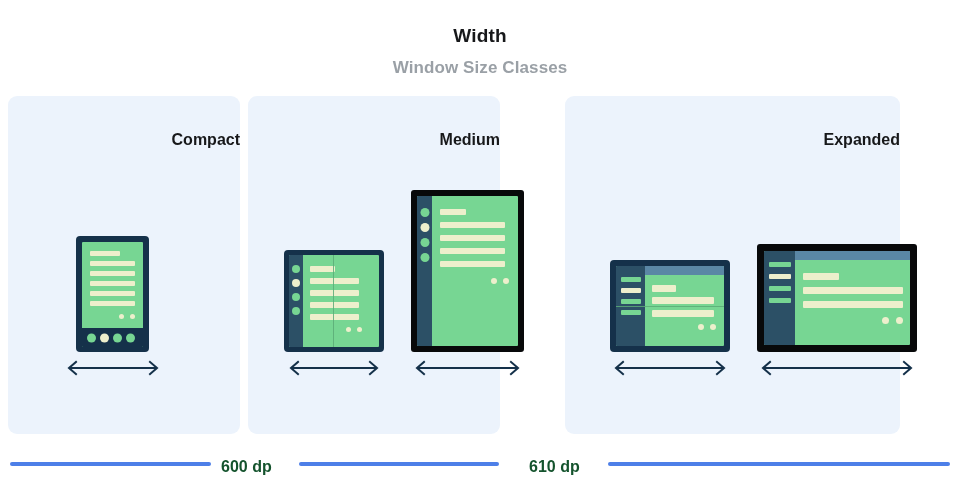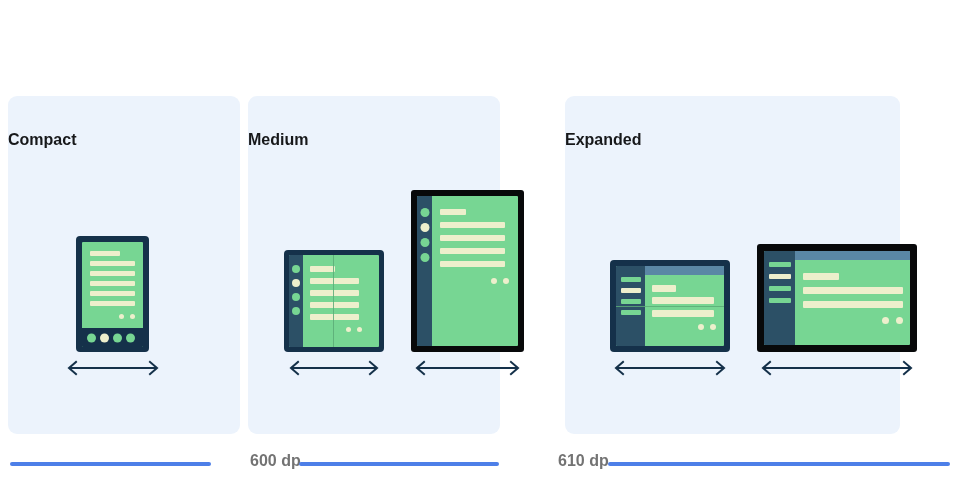--- a/index.html
+++ b/index.html
@@ -24,21 +24,21 @@
   
   .panels{position:absolute;top:96px;left:8px;width:944px;height:338px;}
   .panel{
     position:absolute;top:0;height:338px;background:#ecf3fc;border-radius:9px;
   }
   .panel-compact{left:0;width:232px;}
   .panel-medium{left:240px;width:252px;}
   .panel-expanded{left:557px;width:335px;}
 
   .panel-label{
-    position:absolute;top:36px;left:0;width:100%;text-align:left;
+    position:absolute;top:36px;left:0;width:100%;text-align:right;
     font-size:16px;font-weight:bold;color:#17181a;line-height:1;
   }
 
   .device-slot{position:absolute;bottom:0;}
 
   
   .device{position:relative;box-sizing:border-box;}
   .frame-navy{background:#15314a;border-radius:4px;}
   .frame-black{background:#08090a;border-radius:3px;}
 
@@ -75,29 +75,33 @@
   .bn-dot.alt{background:#edefcc;}
 
   
   .arrow{position:absolute;height:16px;}
   .arrow svg{display:block;}
 
   
   .scale{position:absolute;left:0;bottom:0;width:960px;height:60px;}
   .scale-line{position:absolute;height:4px;background:#4d7fe8;border-radius:2px;top:28px;}
   .scale-label{
-    position:absolute;top:19px;font-size:16px;font-weight:bold;color:#737373;
-    line-height:1;white-space:nowrap;margin-left:29px;
+    position:absolute;top:25px;font-size:16px;font-weight:bold;color:#14532d;
+    line-height:1;white-space:nowrap;
   }
 </style>
 </head>
 <body>
 
 <div class="page">
 
+  <div class="header">
+    <div class="title">Width</div>
+    <div class="subtitle">Window Size Classes</div>
+  </div>
 
   <div class="panels">
 
     <div class="panel panel-compact">
       <div class="panel-label">Compact</div>
 
       <div class="device-slot" style="left:68px;bottom:82px;">
         <div class="device frame-navy" style="width:73px;height:116px;">
           <div class="screen" style="left:6px;top:6px;right:6px;bottom:5px;border-radius:1px;">
             <div class="line" style="left:8px;top:9px;width:30px;height:5px;"></div>

